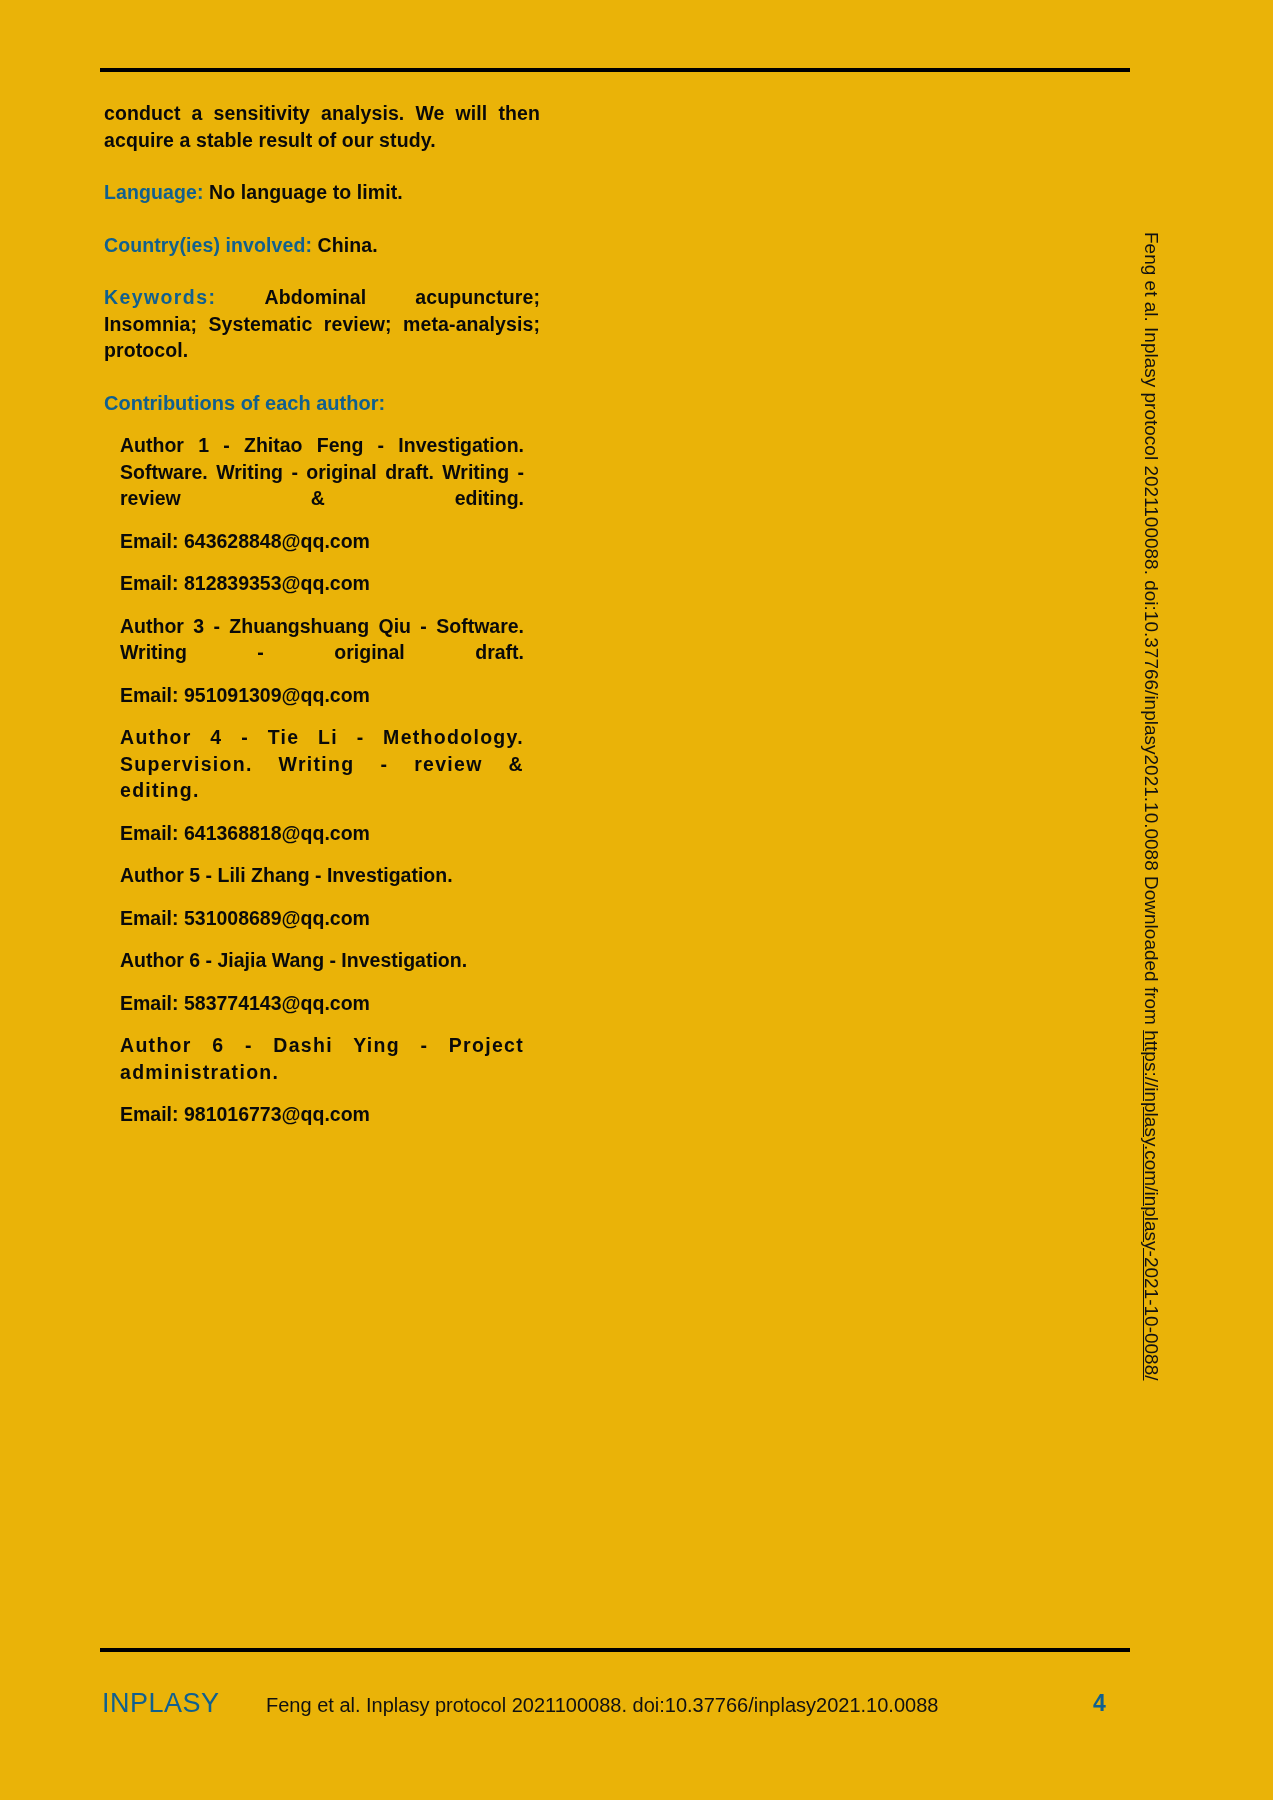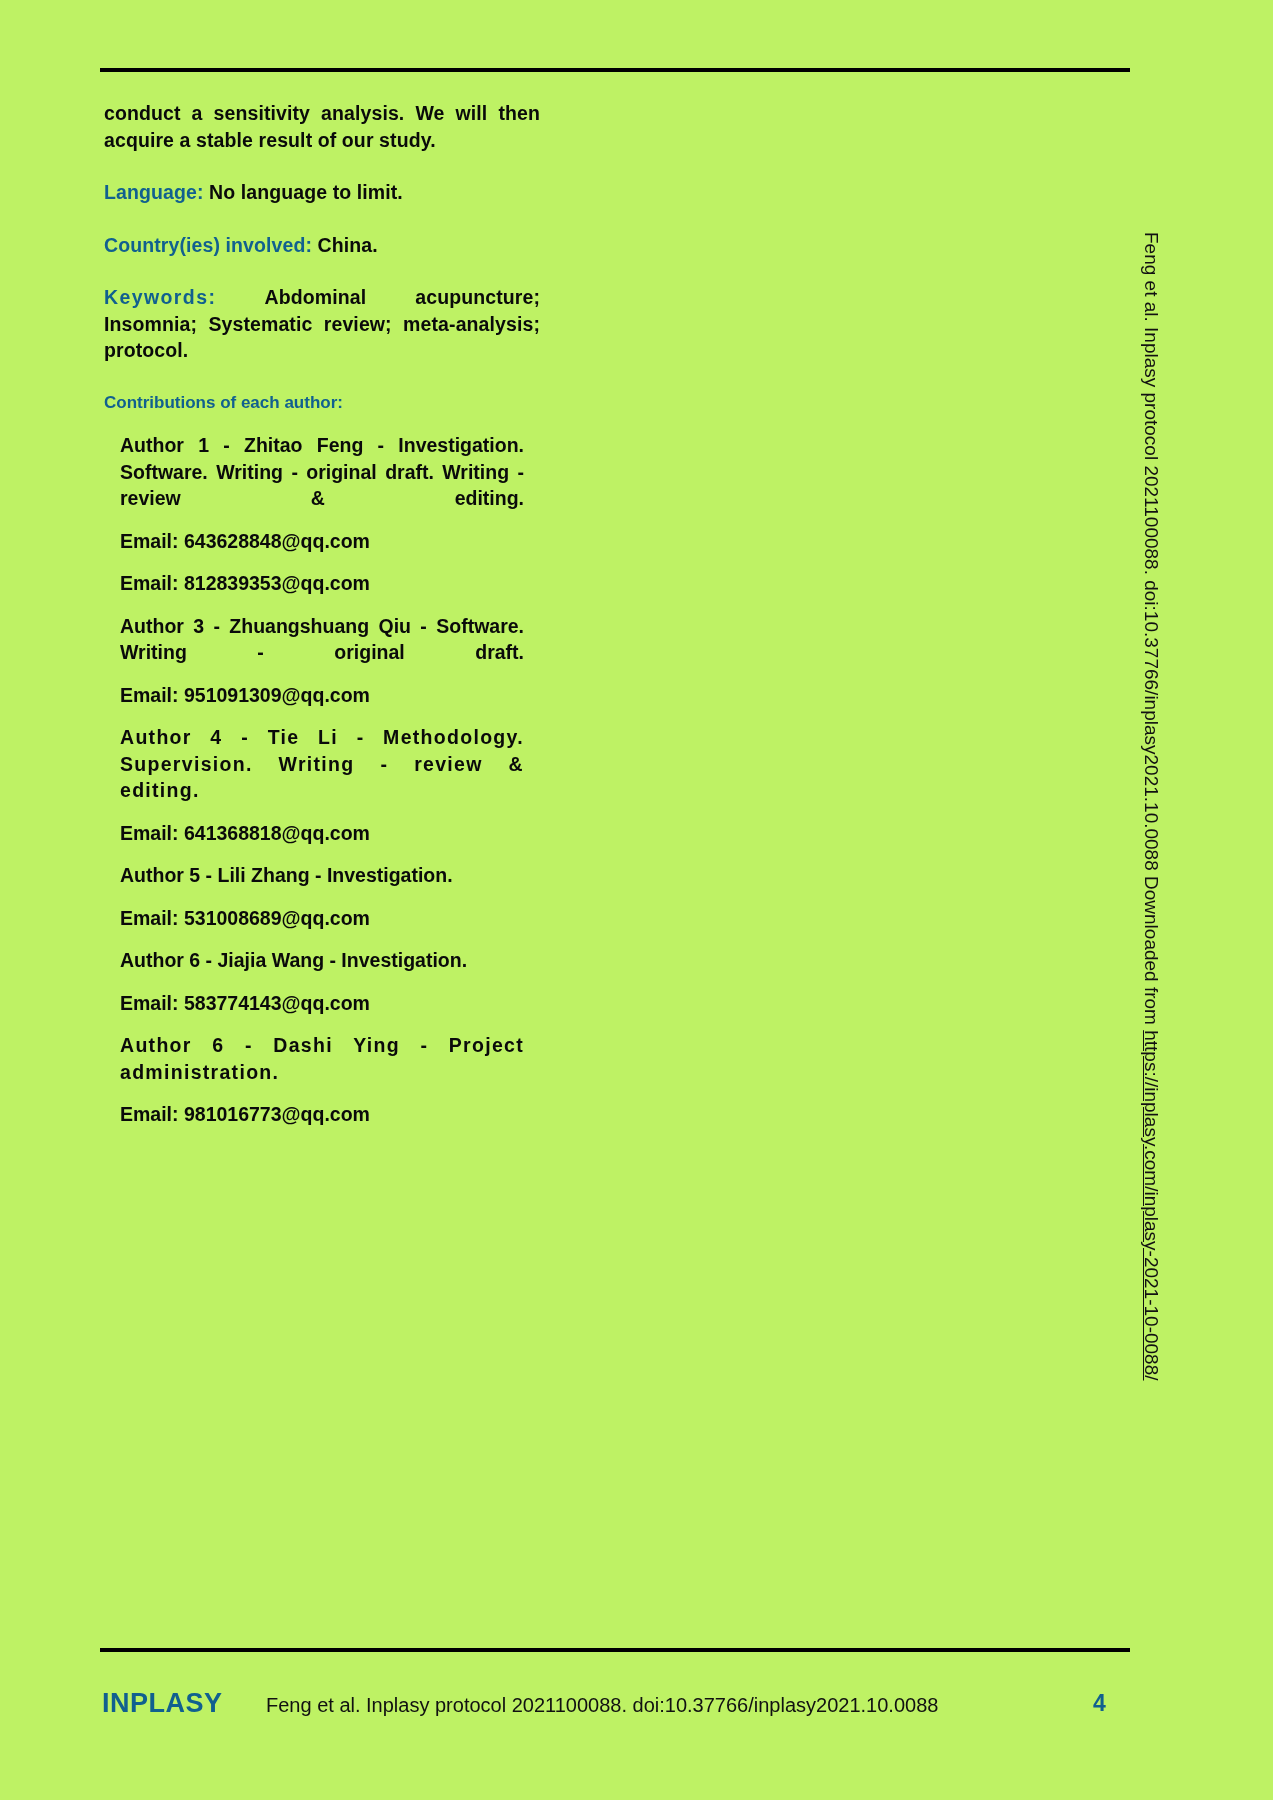--- a/index.html
+++ b/index.html
@@ -8,21 +8,21 @@
     background: #ffffff;
   }
   body {
     font-family: "Liberation Sans", sans-serif;
     -webkit-font-smoothing: antialiased;
   }
   .page {
     position: relative;
     width: 1273px;
     height: 1800px;
-    background: #bef264;
+    background: #eab308;
     overflow: hidden;
   }
 
   
   .rule-top {
     position: absolute;
     left: 100px;
     top: 68px;
     width: 1030px;
     height: 4px;
@@ -61,21 +61,21 @@
     font-weight: bold;
   }
   .label-kw {
     color: #11608f;
     font-weight: bold;
     letter-spacing: 1.4px;
   }
   .heading-blue {
     color: #11608f;
     font-weight: bold;
-    font-size: 17px;
+    font-size: 20px;
     line-height: 26.5px;
     margin: 0;
   }
 
   .contrib-block {
     margin-top: 0;
   }
   .contrib-line {
     font-size: 19.5px;
     line-height: 26.5px;
@@ -108,21 +108,21 @@
   .sidetext .u {
     text-decoration: underline;
   }
 
   
   .footer-logo {
     position: absolute;
     left: 102px;
     top: 1688px;
     font-size: 27px;
-    font-weight: bold;
+    font-weight: normal;
     letter-spacing: 0.5px;
     color: #11608f;
     text-align: right;
   }
   .footer-center {
     position: absolute;
     left: 266px;
     top: 1694px;
     font-size: 20px;
     color: #111111;

